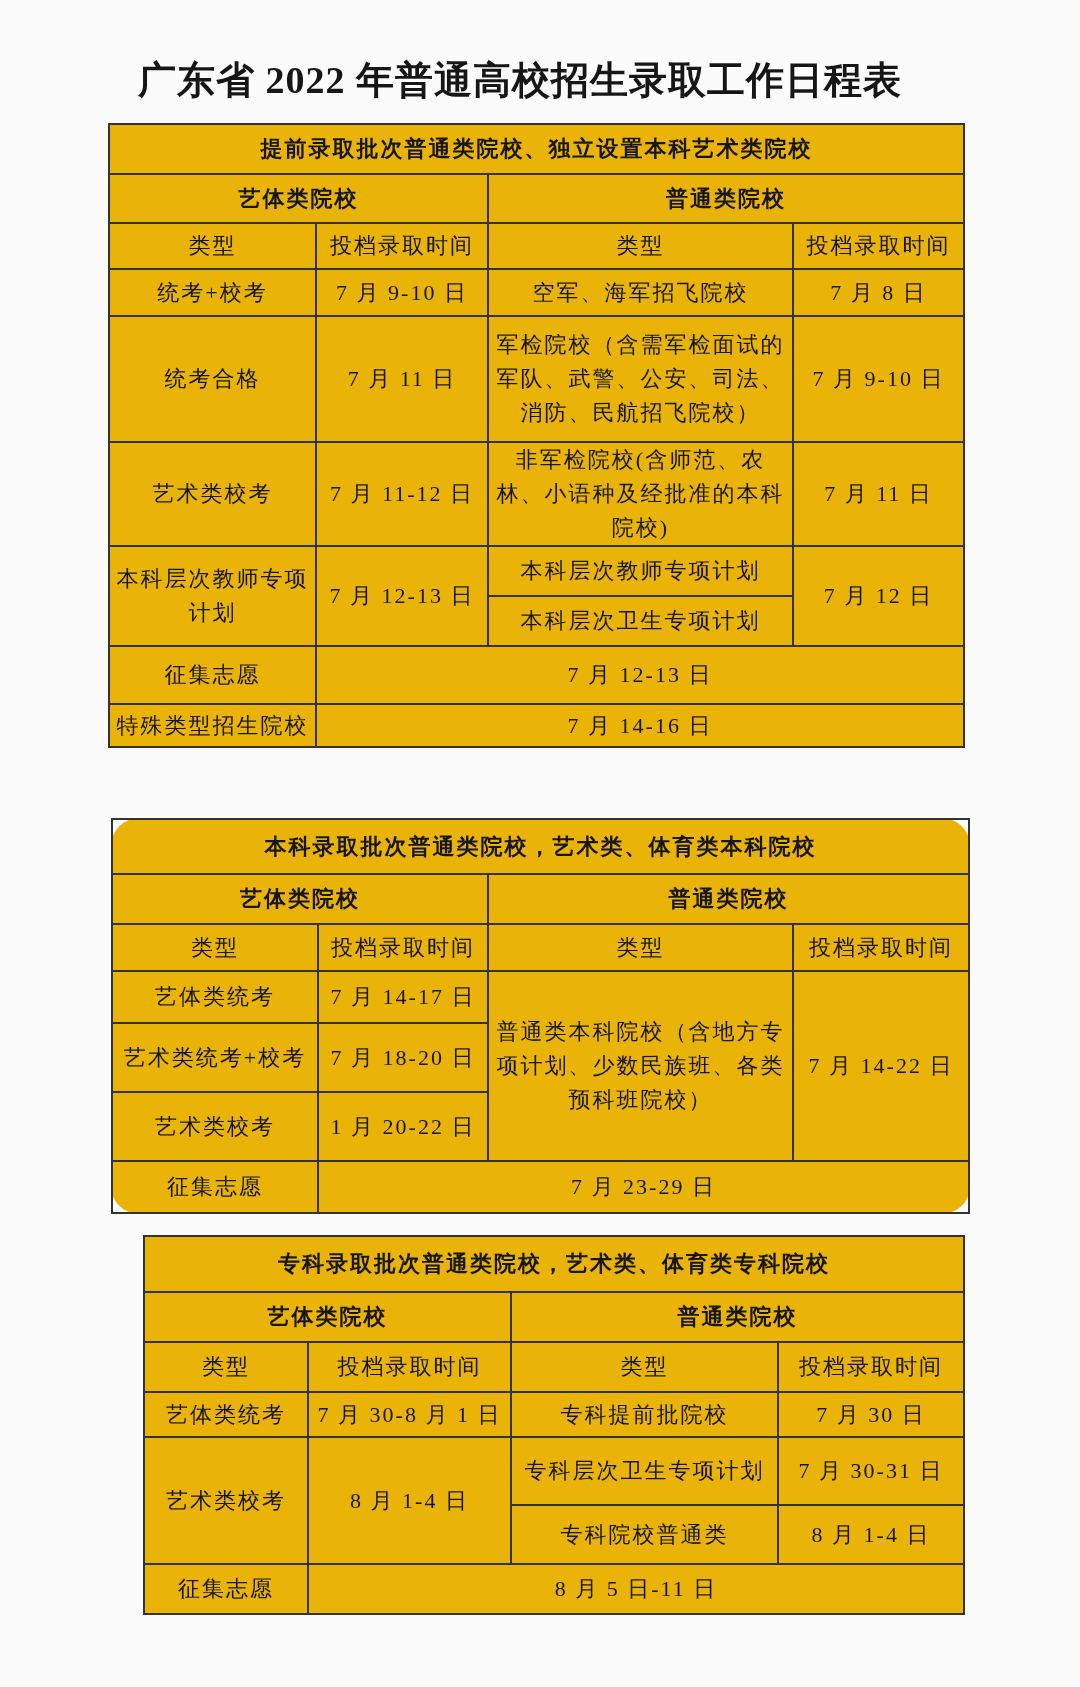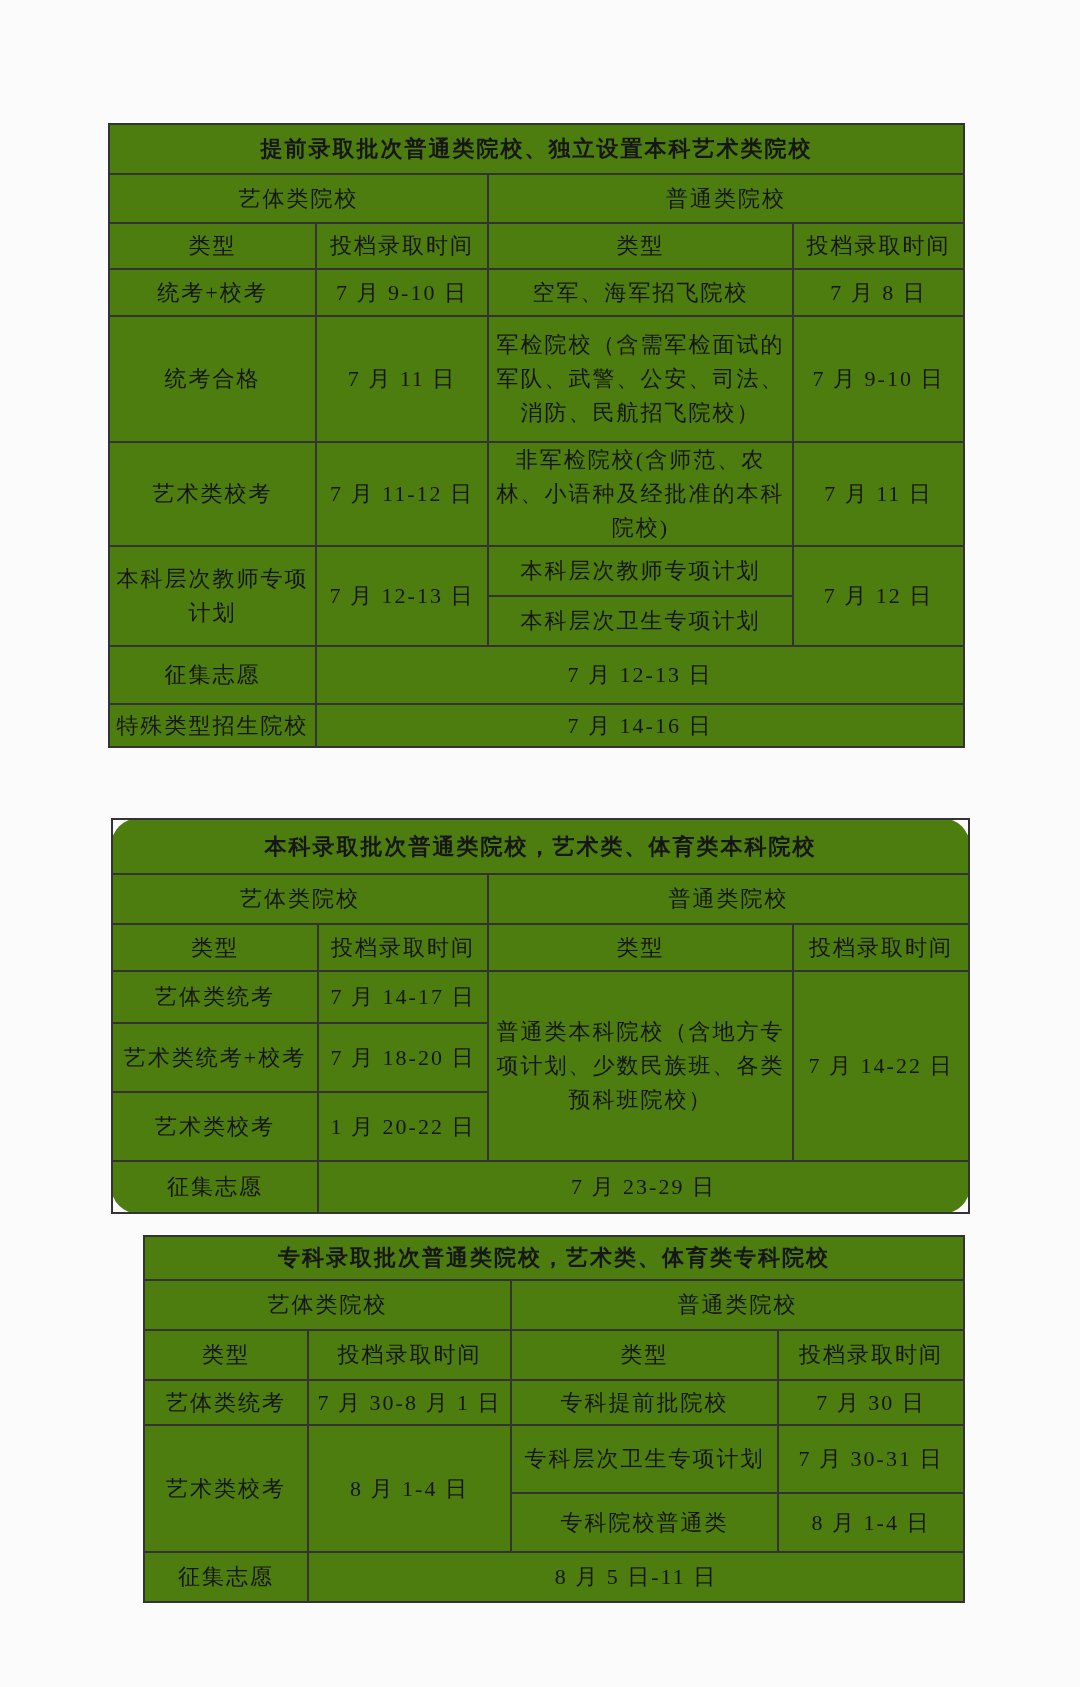--- a/index.html
+++ b/index.html
@@ -10,40 +10,41 @@
     color:#161616;
   }
   .page{position:relative;width:1080px;height:1687px;overflow:hidden;}
   .doc-title{
     position:absolute;left:80px;top:56px;width:880px;
     text-align:center;font-size:38px;font-weight:bold;
     letter-spacing:1px;line-height:48px;white-space:nowrap;
   }
   table.sched{
     position:absolute;border-collapse:collapse;table-layout:fixed;
-    background:#4d7c0f;
+    background:#eab308;
   }
   table.sched td{
     border:2px solid #333333;
     text-align:center;vertical-align:middle;
     font-size:22px;line-height:34px;
     padding:0 6px;letter-spacing:2px;
     overflow:hidden;
   }
   td.tbl-title{
     font-size:28px;font-weight:bold;letter-spacing:2px;
   }
-  td.grp{letter-spacing:4px;}
+  td.grp{letter-spacing:4px;font-weight:bold;}
   td.wrap{letter-spacing:0;padding:4px 8px;}
 </style>
 </head>
 <body>
 
 <div class="page">
 
+  <div class="doc-title">广东省 2022 年普通高校招生录取工作日程表</div>
 
   <table class="sched" style="left:108px;top:123px;width:855px;">
     <colgroup>
         <col style="width:207px">
         <col style="width:172px">
         <col style="width:305px">
         <col style="width:171px">
       </colgroup>
     <tbody>
         <tr style="height:50px">
@@ -140,21 +141,21 @@
     </table>
 
   <table class="sched" style="left:143px;top:1235px;width:820px;">
     <colgroup>
         <col style="width:164px">
         <col style="width:203px">
         <col style="width:267px">
         <col style="width:186px">
       </colgroup>
     <tbody>
-        <tr style="height:44px">
+        <tr style="height:56px">
       <td class="tbl-title" colspan="4">专科录取批次普通类院校，艺术类、体育类专科院校</td>
     </tr>
     <tr style="height:50px">
       <td class="grp" colspan="2">艺体类院校</td>
       <td class="grp" colspan="2">普通类院校</td>
     </tr>
     <tr style="height:50px">
       <td>类型</td>
       <td>投档录取时间</td>
       <td>类型</td>

